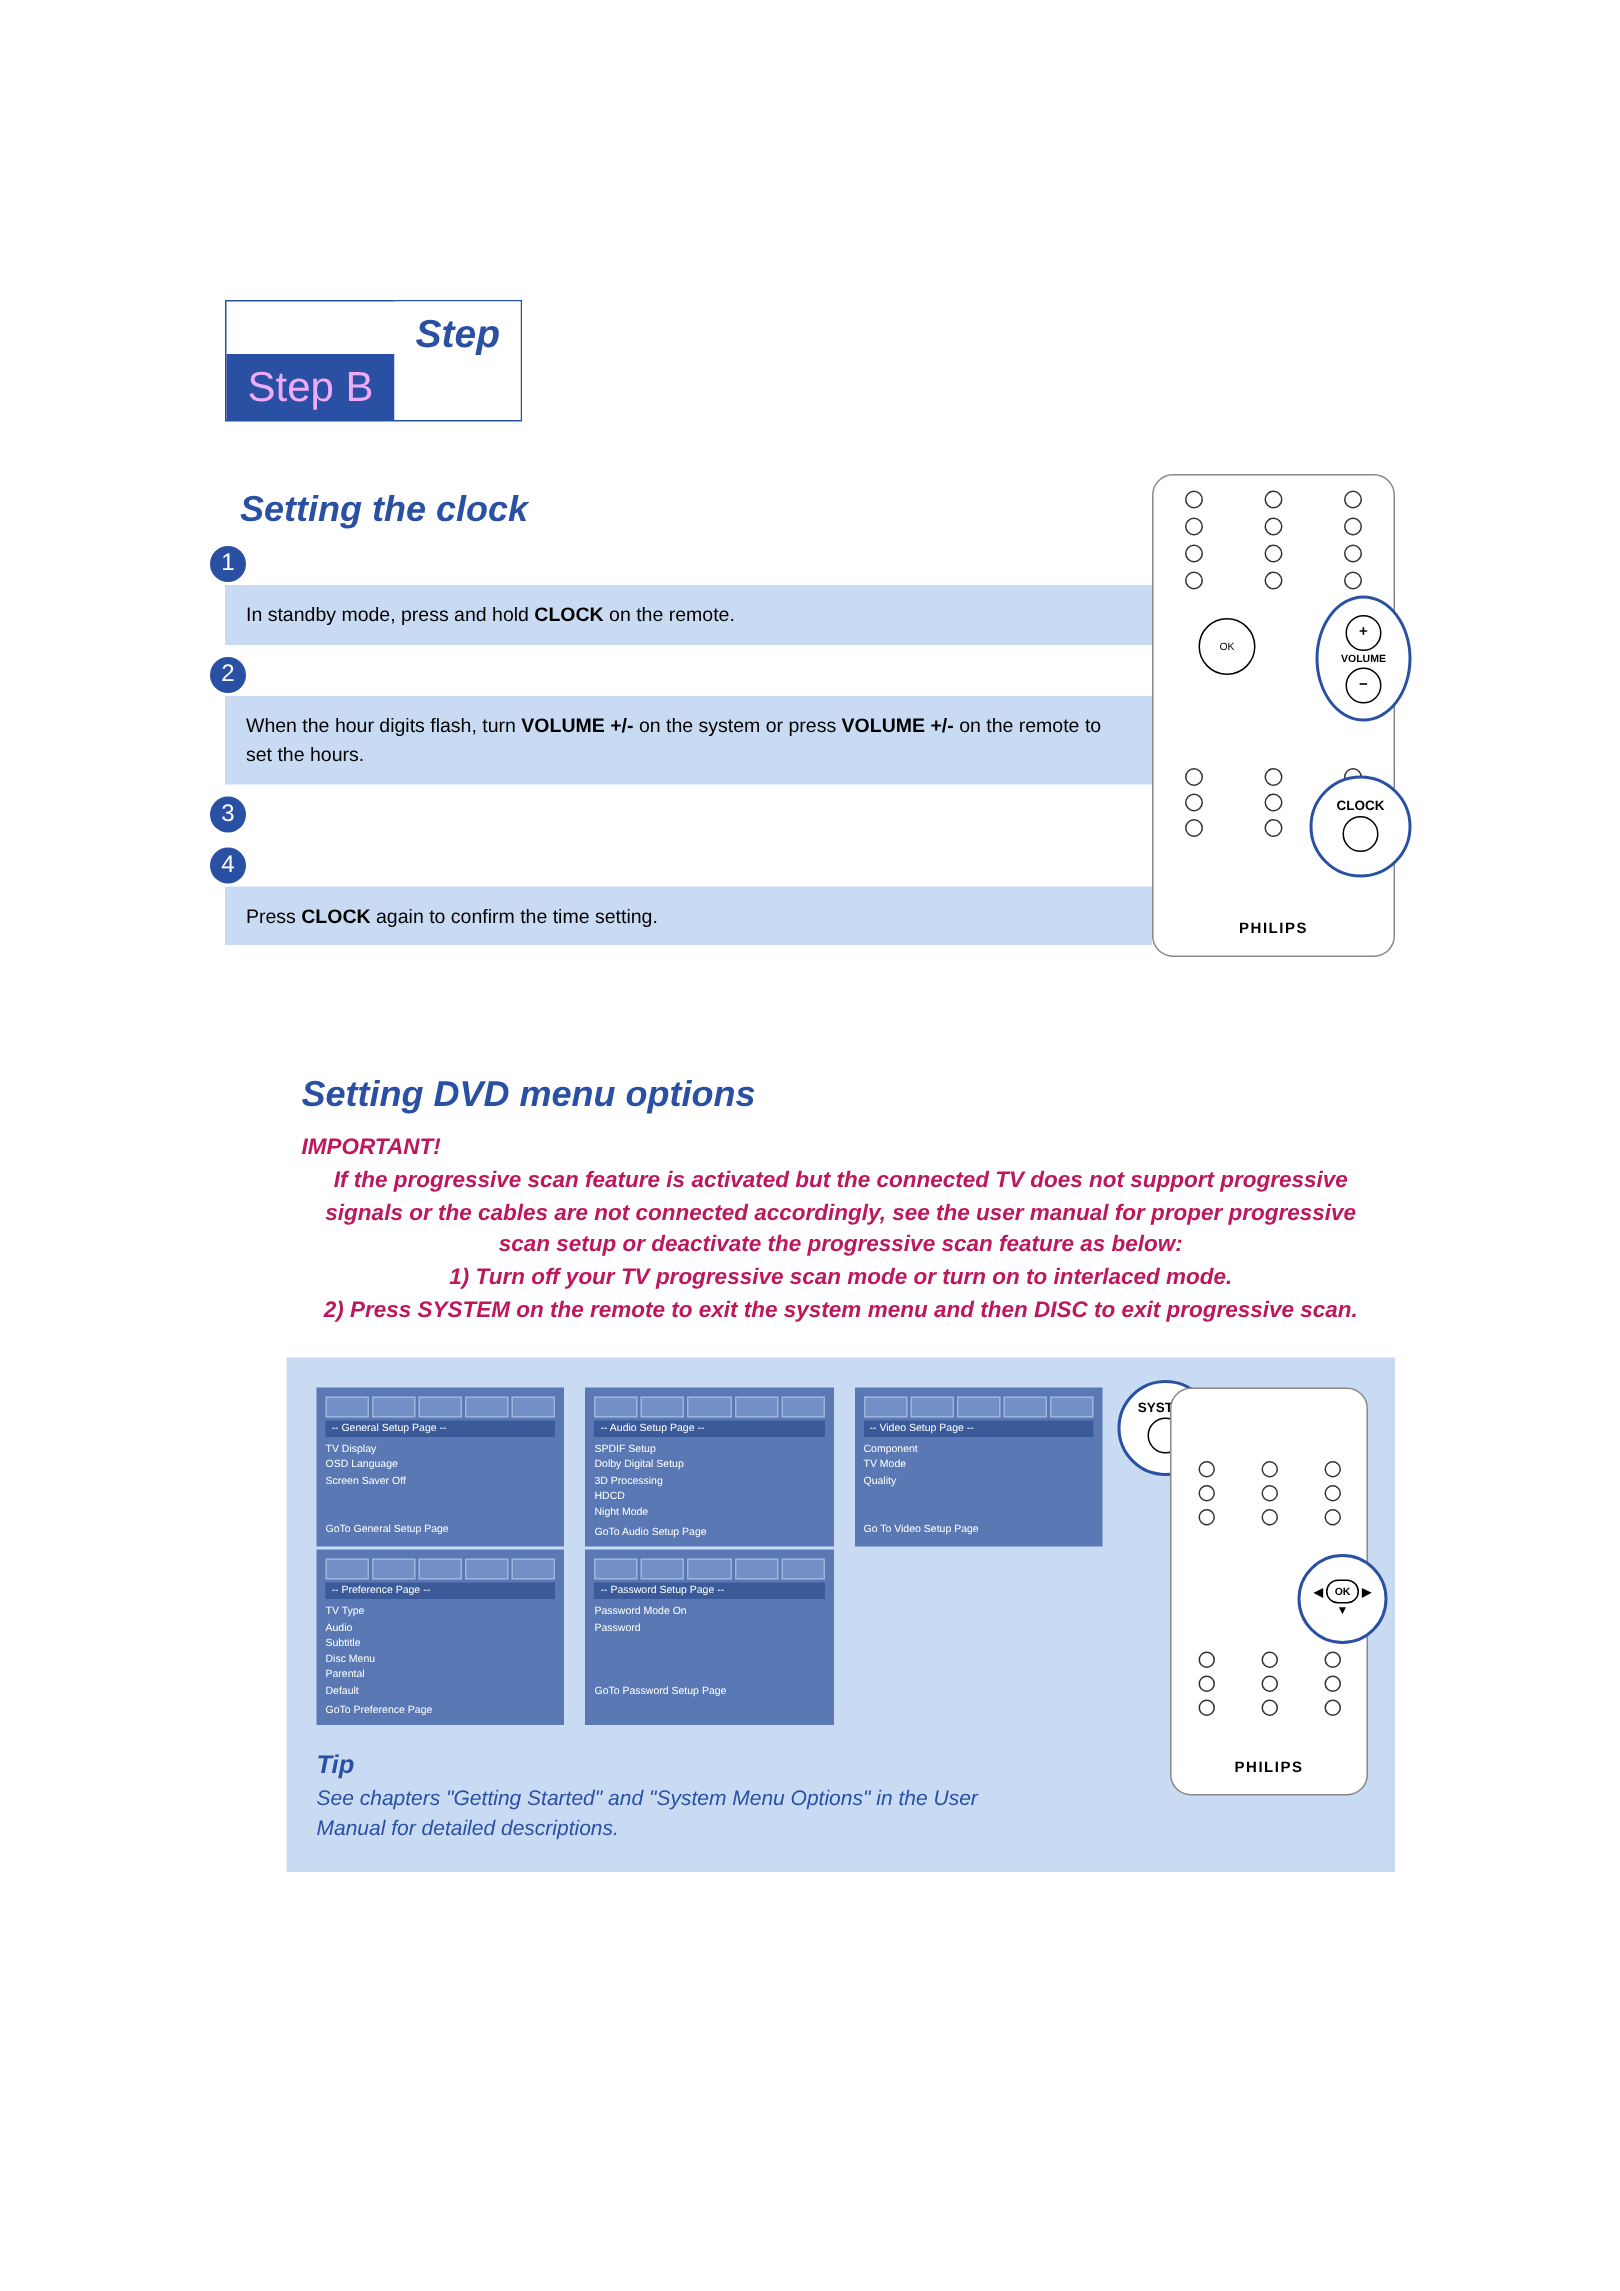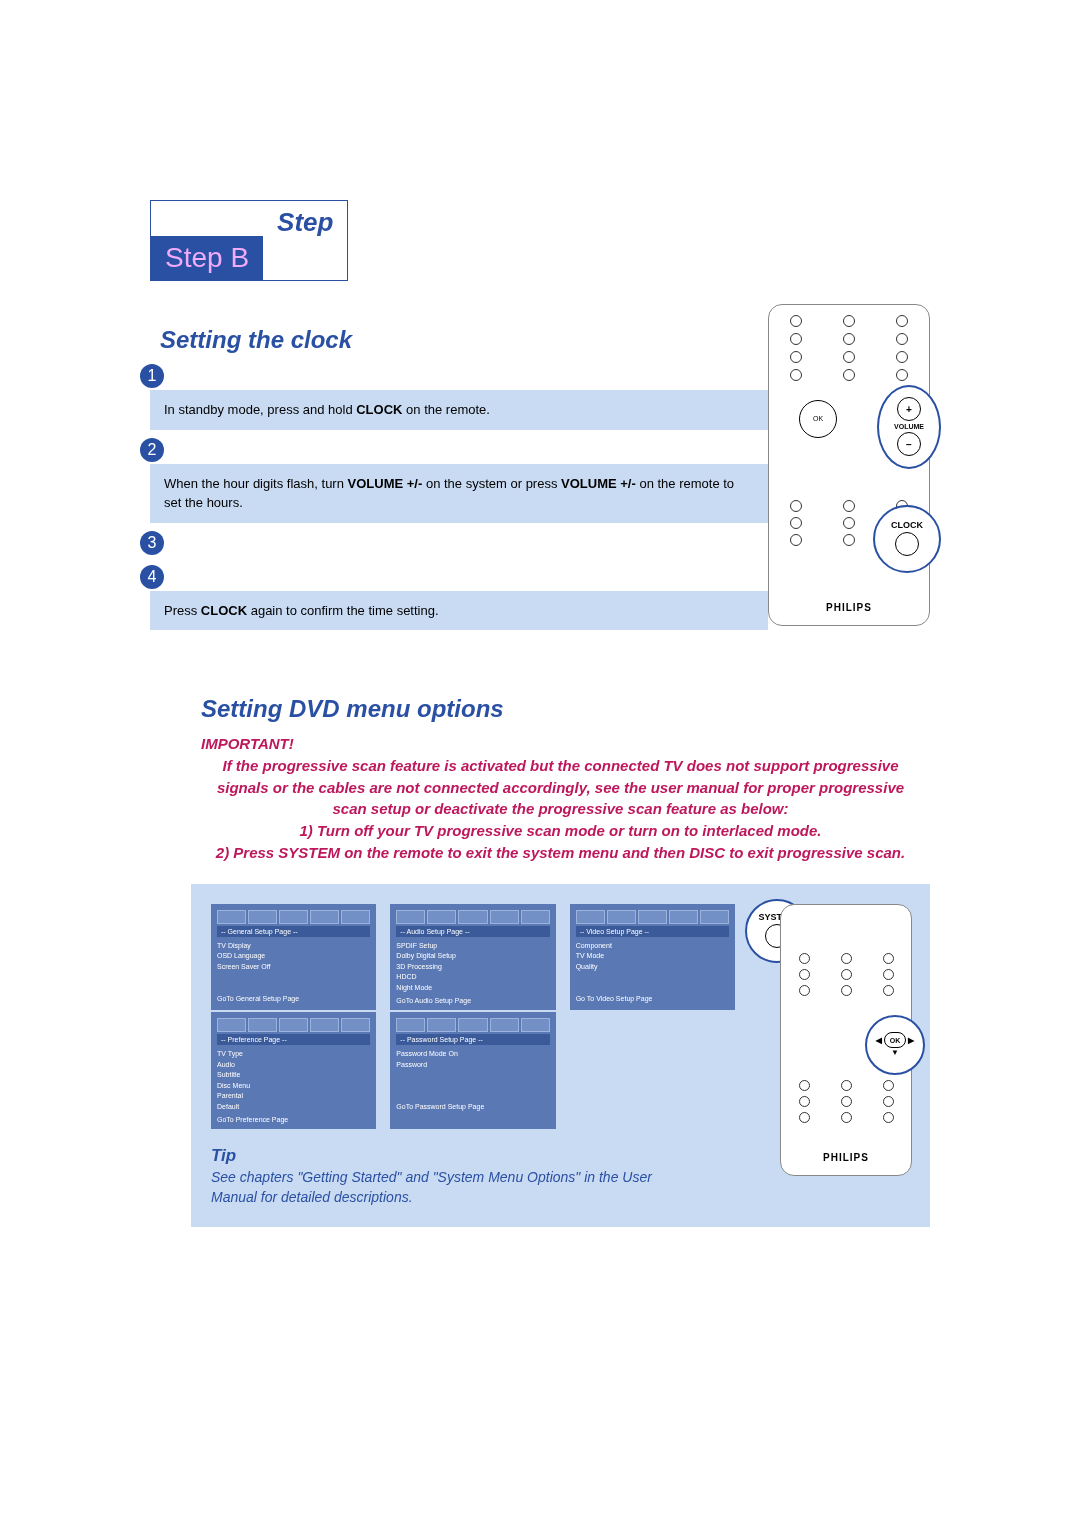--- a/index.html
+++ b/index.html
@@ -38,21 +38,21 @@
   }
   .section-title {
     color: #2a50a3;
     font-style: italic;
     font-weight: bold;
     font-size: 24px;
     margin: 15px 0 10px 10px;
   }
   .top-row {
     display: flex;
-    align-items: center;
+    align-items: flex-end;
   }
   .steps-col {
     flex: 1;
   }
   .step-item {
     margin-bottom: 8px;
   }
   .step-circle {
     display: inline-flex;
     align-items: center;
@@ -116,21 +116,21 @@
   .brand {
     position: absolute;
     bottom: 12px;
     left: 0; right: 0;
     text-align: center;
     font-size: 10px;
     font-weight: bold;
     letter-spacing: 1px;
   }
   .dvd-section {
-    margin-top: 57px;
+    margin-top: 78px;
     padding-left: 41px;
   }
   .important-block {
     color: #be185d;
     font-style: italic;
     font-weight: bold;
     font-size: 15px;
     line-height: 1.45;
     margin: 10px 10px 20px 10px;
     max-width: 730px;

